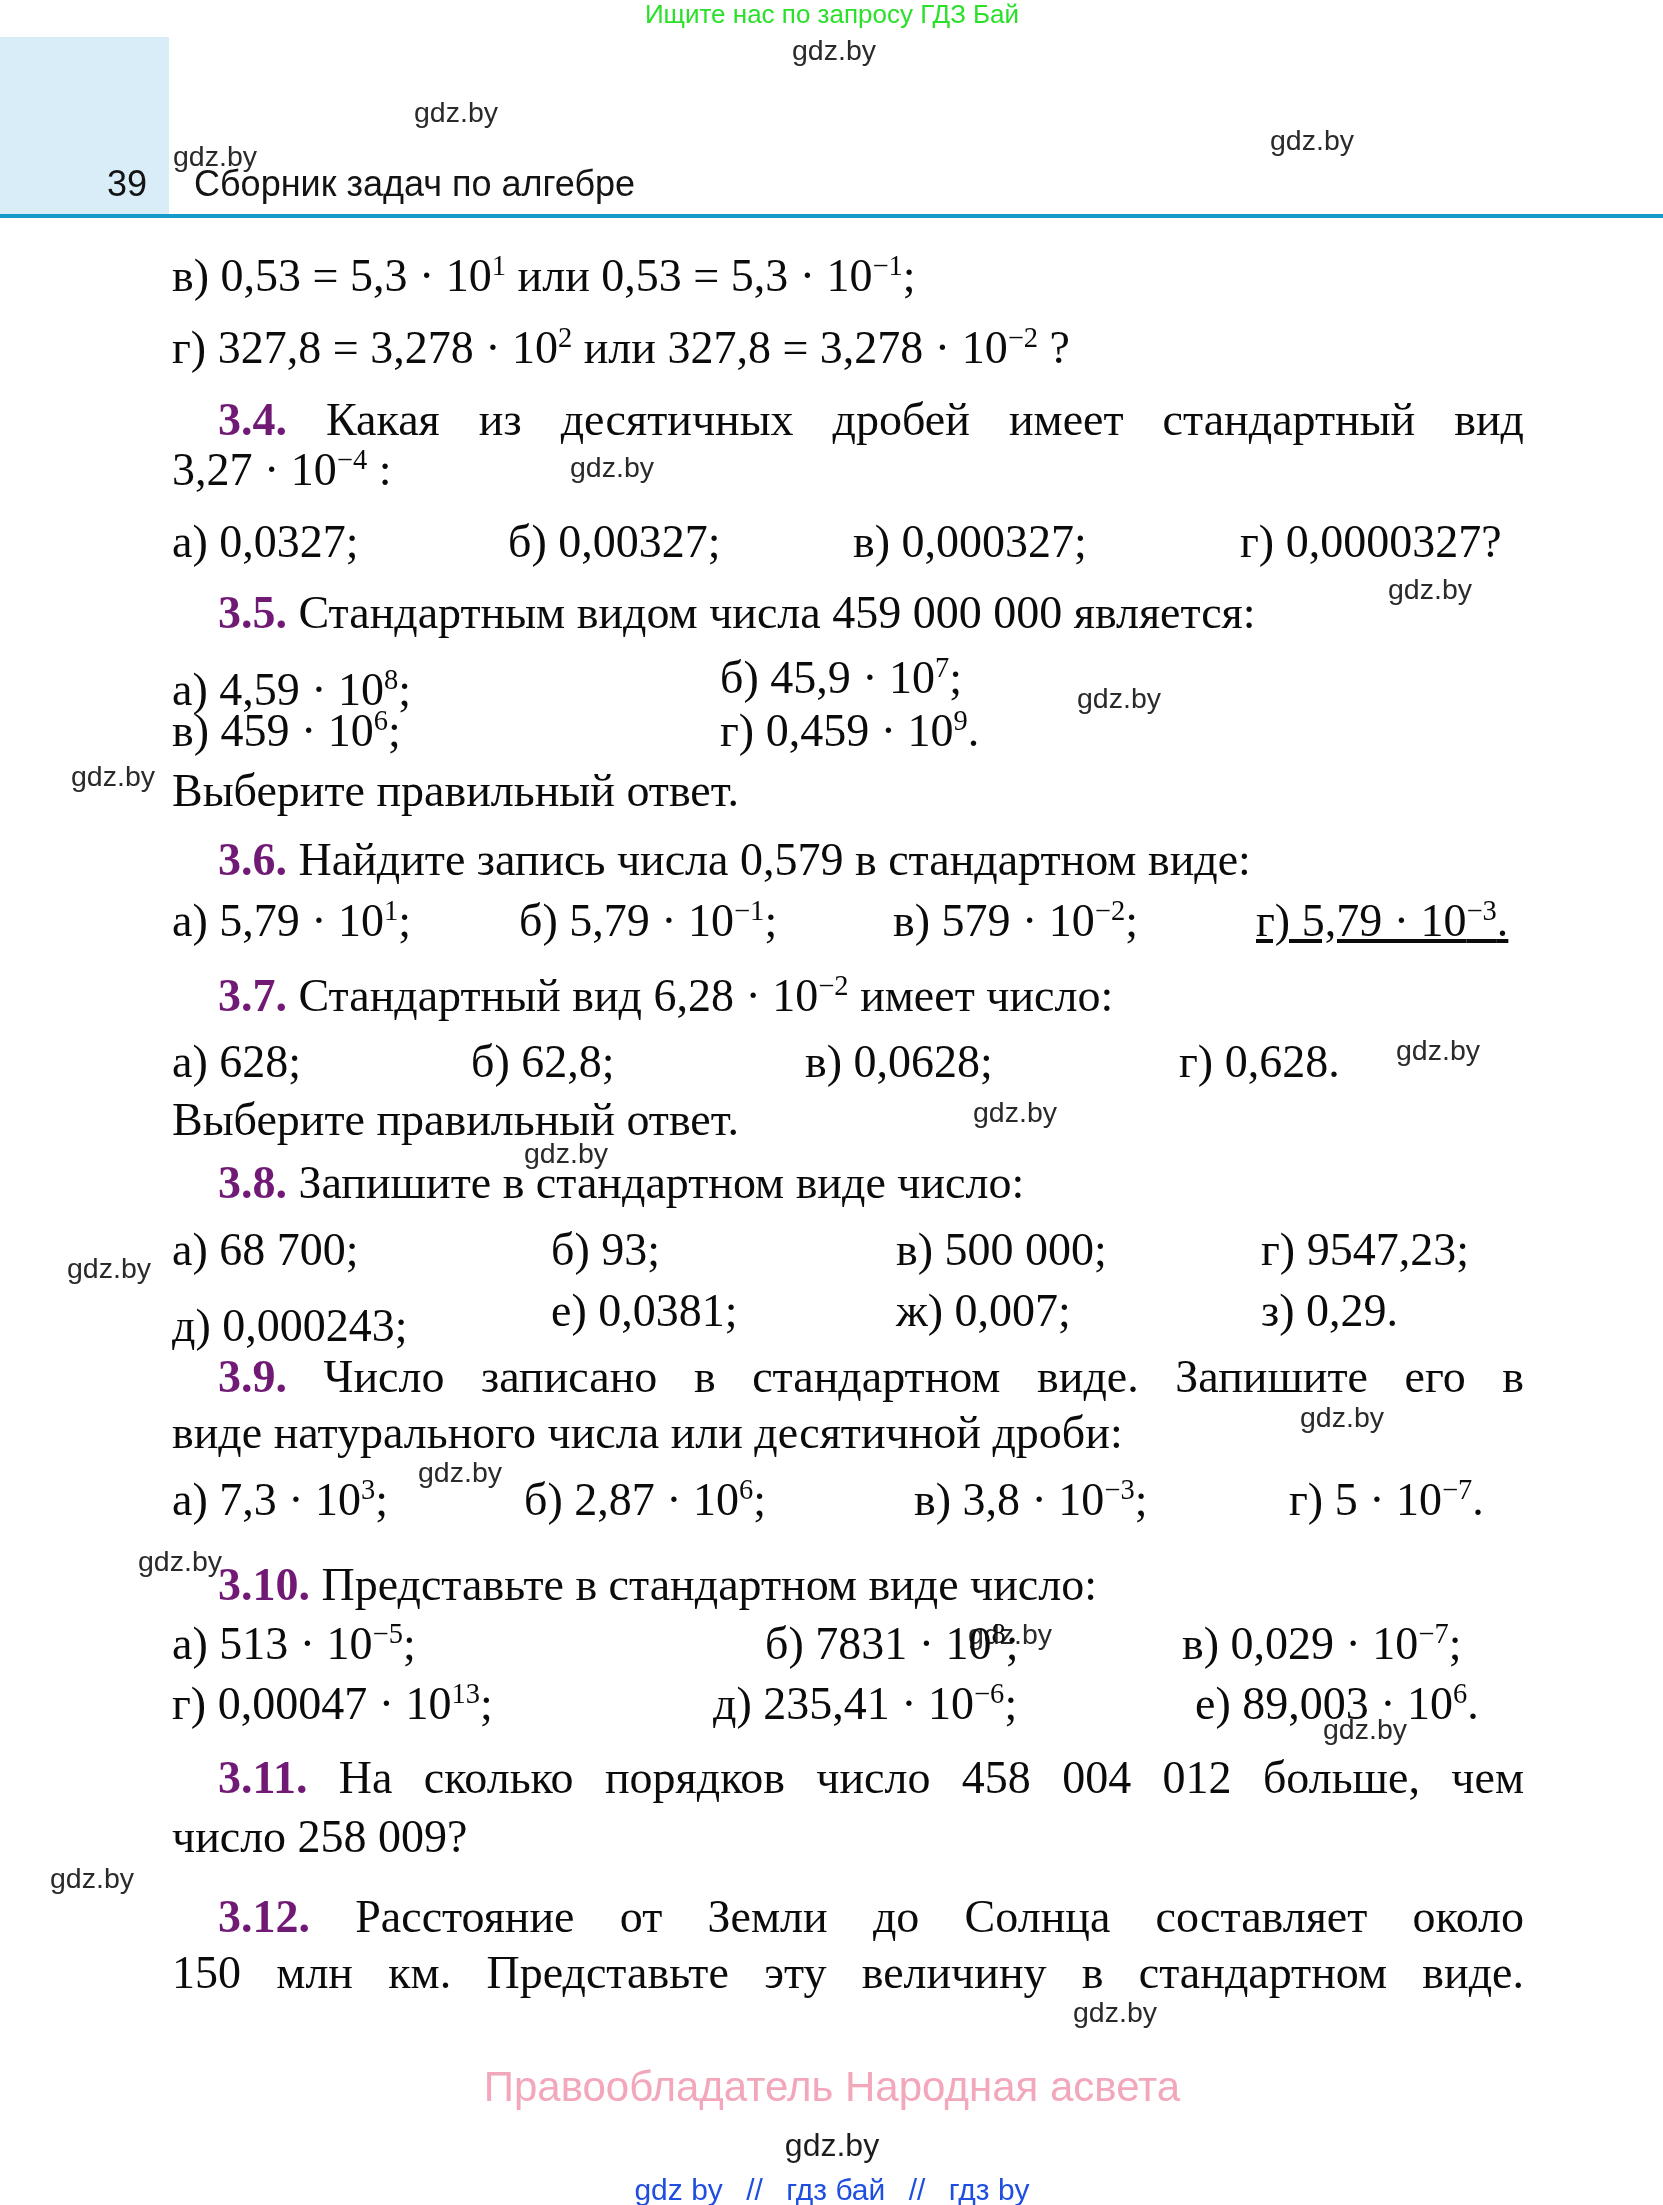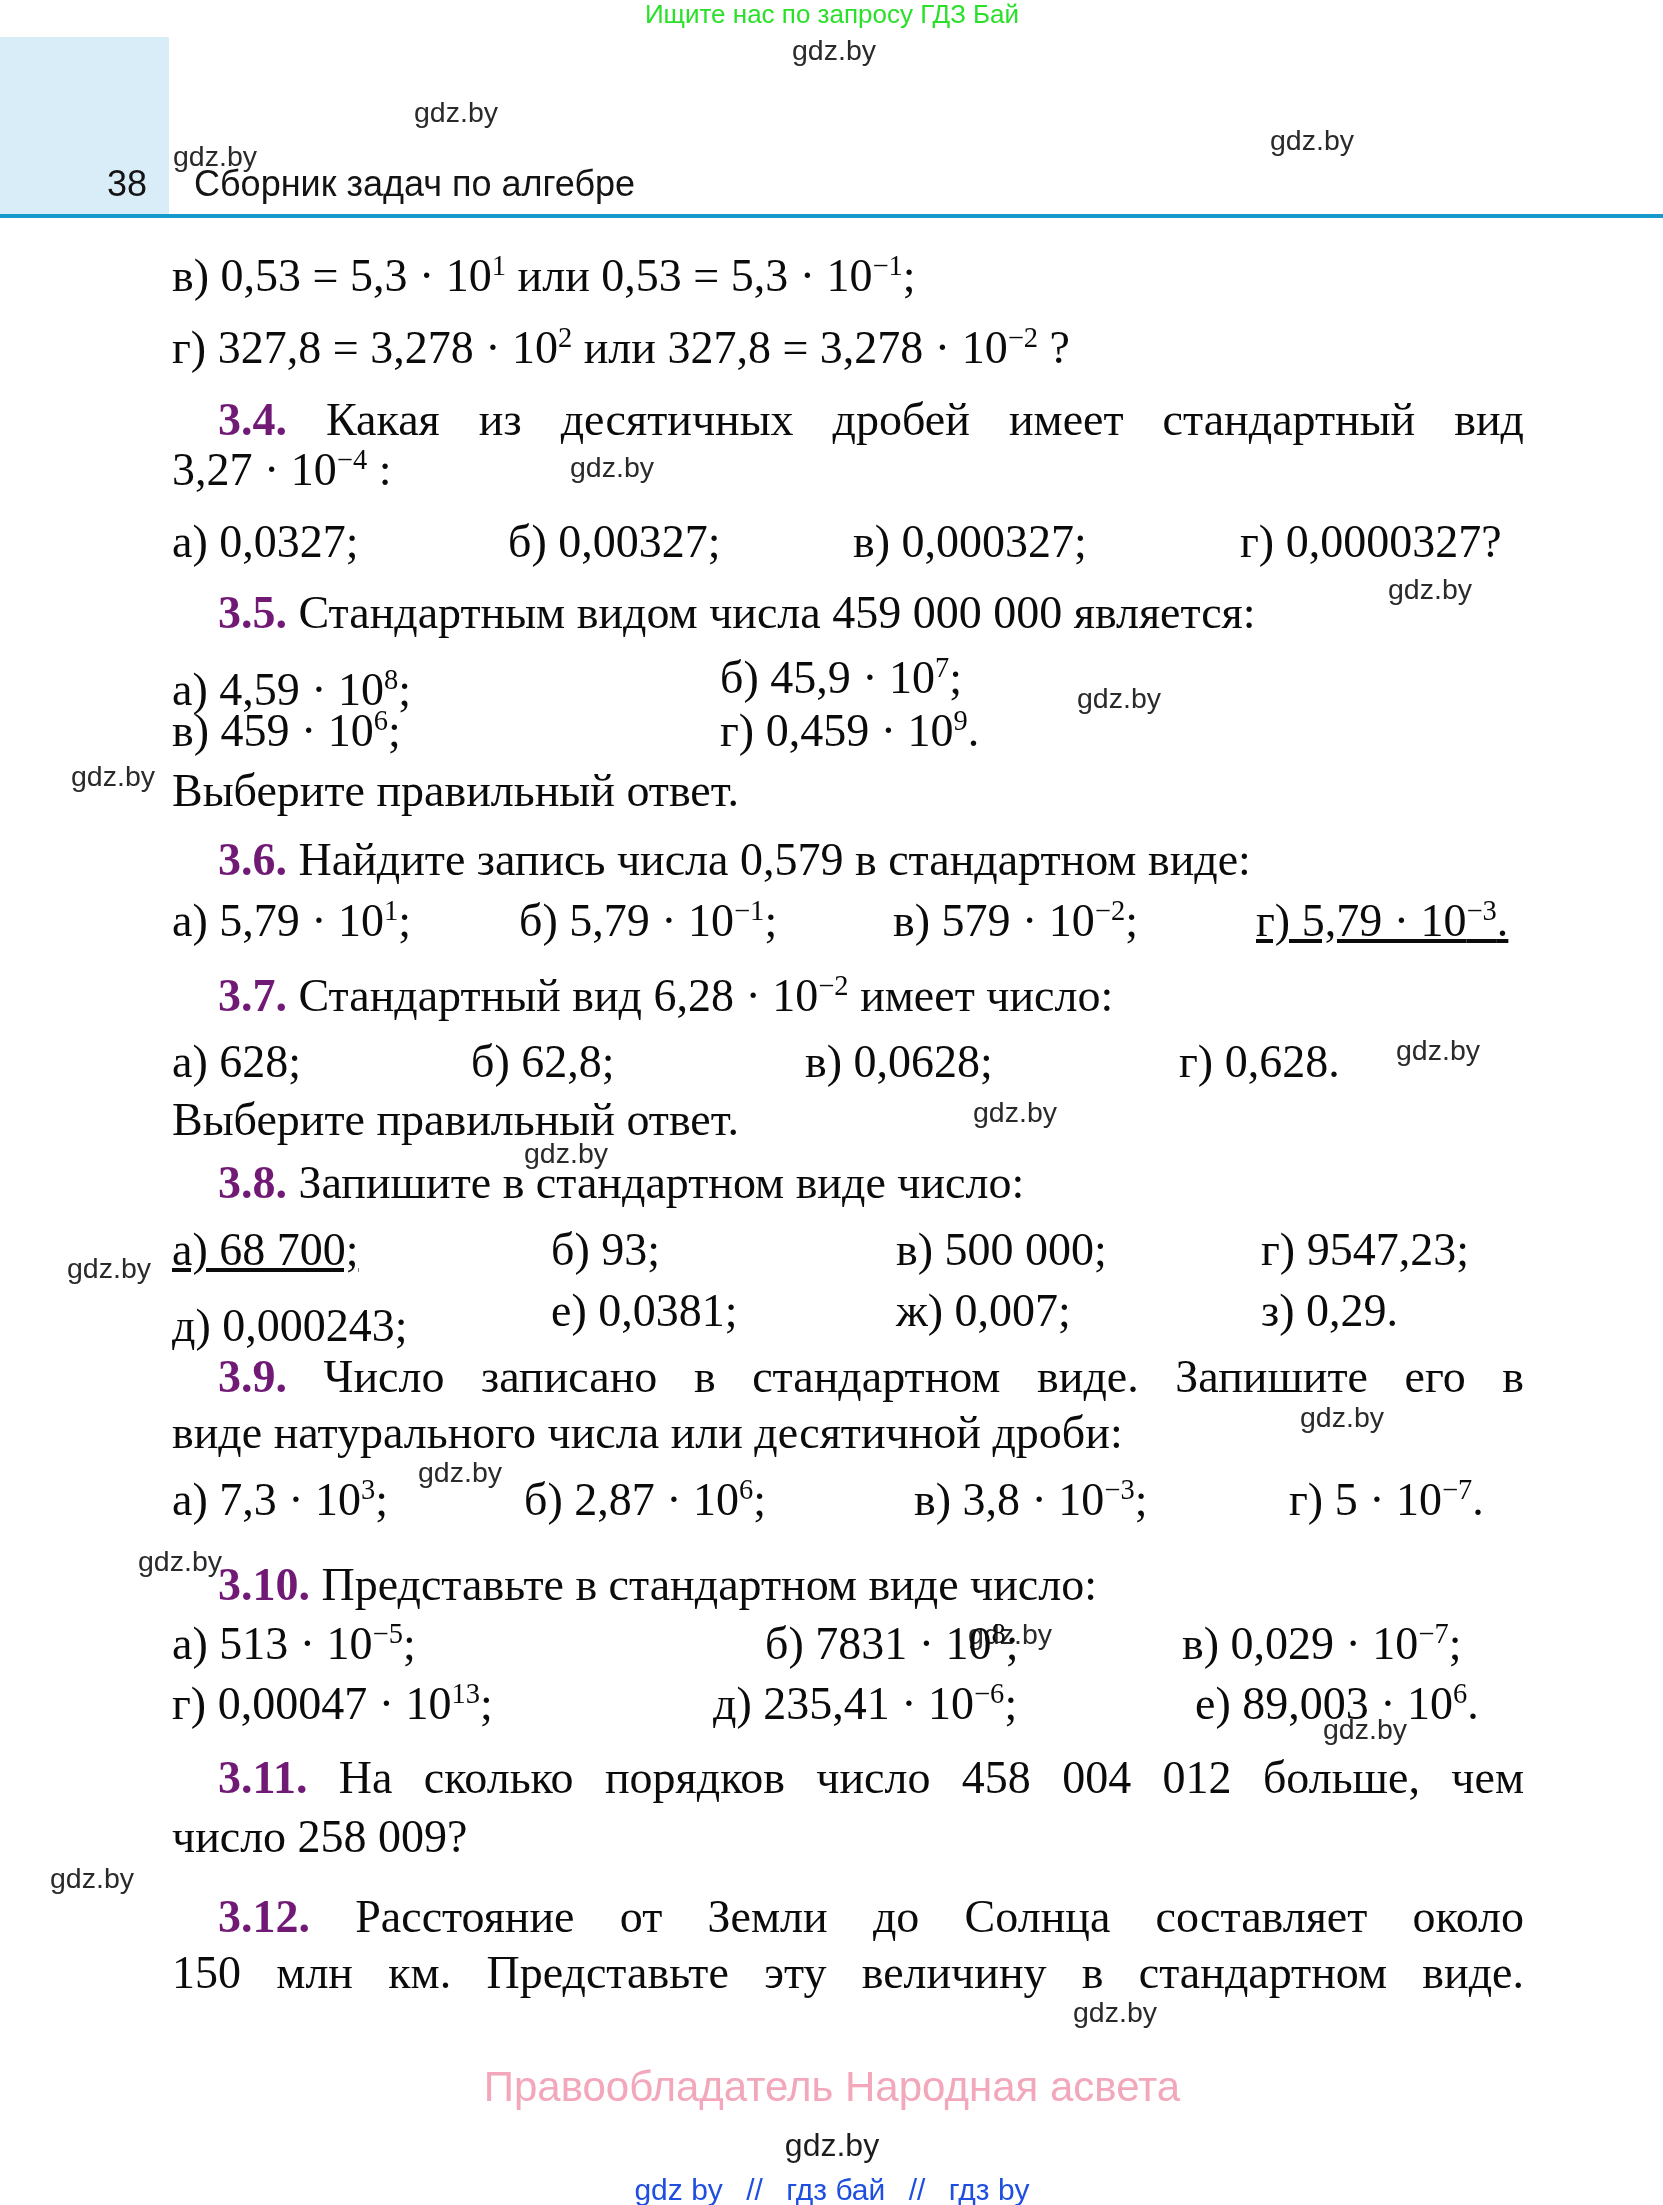--- a/index.html
+++ b/index.html
@@ -50,21 +50,21 @@
   }
   .footer-links .sep{margin:0 15px;}
 </style>
 </head>
 <body>
 
 <div class="banner">Ищите нас по запросу ГДЗ Бай</div>
 
 <div class="hdr-box"></div>
 <div class="hdr-row">
-  <span class="hdr-pagenum">38</span>
+  <span class="hdr-pagenum">39</span>
   <span class="hdr-title">Сборник задач по алгебре</span>
 </div>
 <div class="hdr-rule"></div>
 
 <div id="wm-layer">
     <span class="wm" style="left: 834px; top: 50px;">gdz.by</span>
     <span class="wm" style="left: 456px; top: 112px;">gdz.by</span>
     <span class="wm" style="left: 215px; top: 156px;">gdz.by</span>
     <span class="wm" style="left: 1312px; top: 140px;">gdz.by</span>
     <span class="wm" style="left: 612px; top: 467px;">gdz.by</span>
@@ -115,21 +115,21 @@
     <div class="line indent" style="top: 973px;"><span class="pnum">3.7.</span><span> Стандартный вид 6,28 · 10<sup>−2</sup> имеет число:</span></div>
     <div class="line" style="top: 1039px;">
       <span class="cell" style="left: 0px;">а) 628;</span>
       <span class="cell" style="left: 299px;">б) 62,8;</span>
       <span class="cell" style="left: 633px;">в) 0,0628;</span>
       <span class="cell" style="left: 1007px;">г) 0,628.</span>
     </div>
     <div class="line" style="top: 1097px;"><span>Выберите правильный ответ.</span></div>
     <div class="line indent" style="top: 1160px;"><span class="pnum">3.8.</span><span> Запишите в стандартном виде число:</span></div>
     <div class="line" style="top: 1227px;">
-      <span class="cell" style="left: 0px; text-decoration: underline;">а) 68&nbsp;700;</span>
+      <span class="cell" style="left: 0px;">а) 68&nbsp;700;</span>
       <span class="cell" style="left: 379px;">б) 93;</span>
       <span class="cell" style="left: 724px;">в) 500&nbsp;000;</span>
       <span class="cell" style="left: 1089px;">г) 9547,23;</span>
     </div>
     <div class="line" style="top: 1288px;">
       <span class="cell" style="left: 0px; margin-top: 15px;">д) 0,000243;</span>
       <span class="cell" style="left: 379px;">е) 0,0381;</span>
       <span class="cell" style="left: 724px;">ж) 0,007;</span>
       <span class="cell" style="left: 1089px;">з) 0,29.</span>
     </div>

